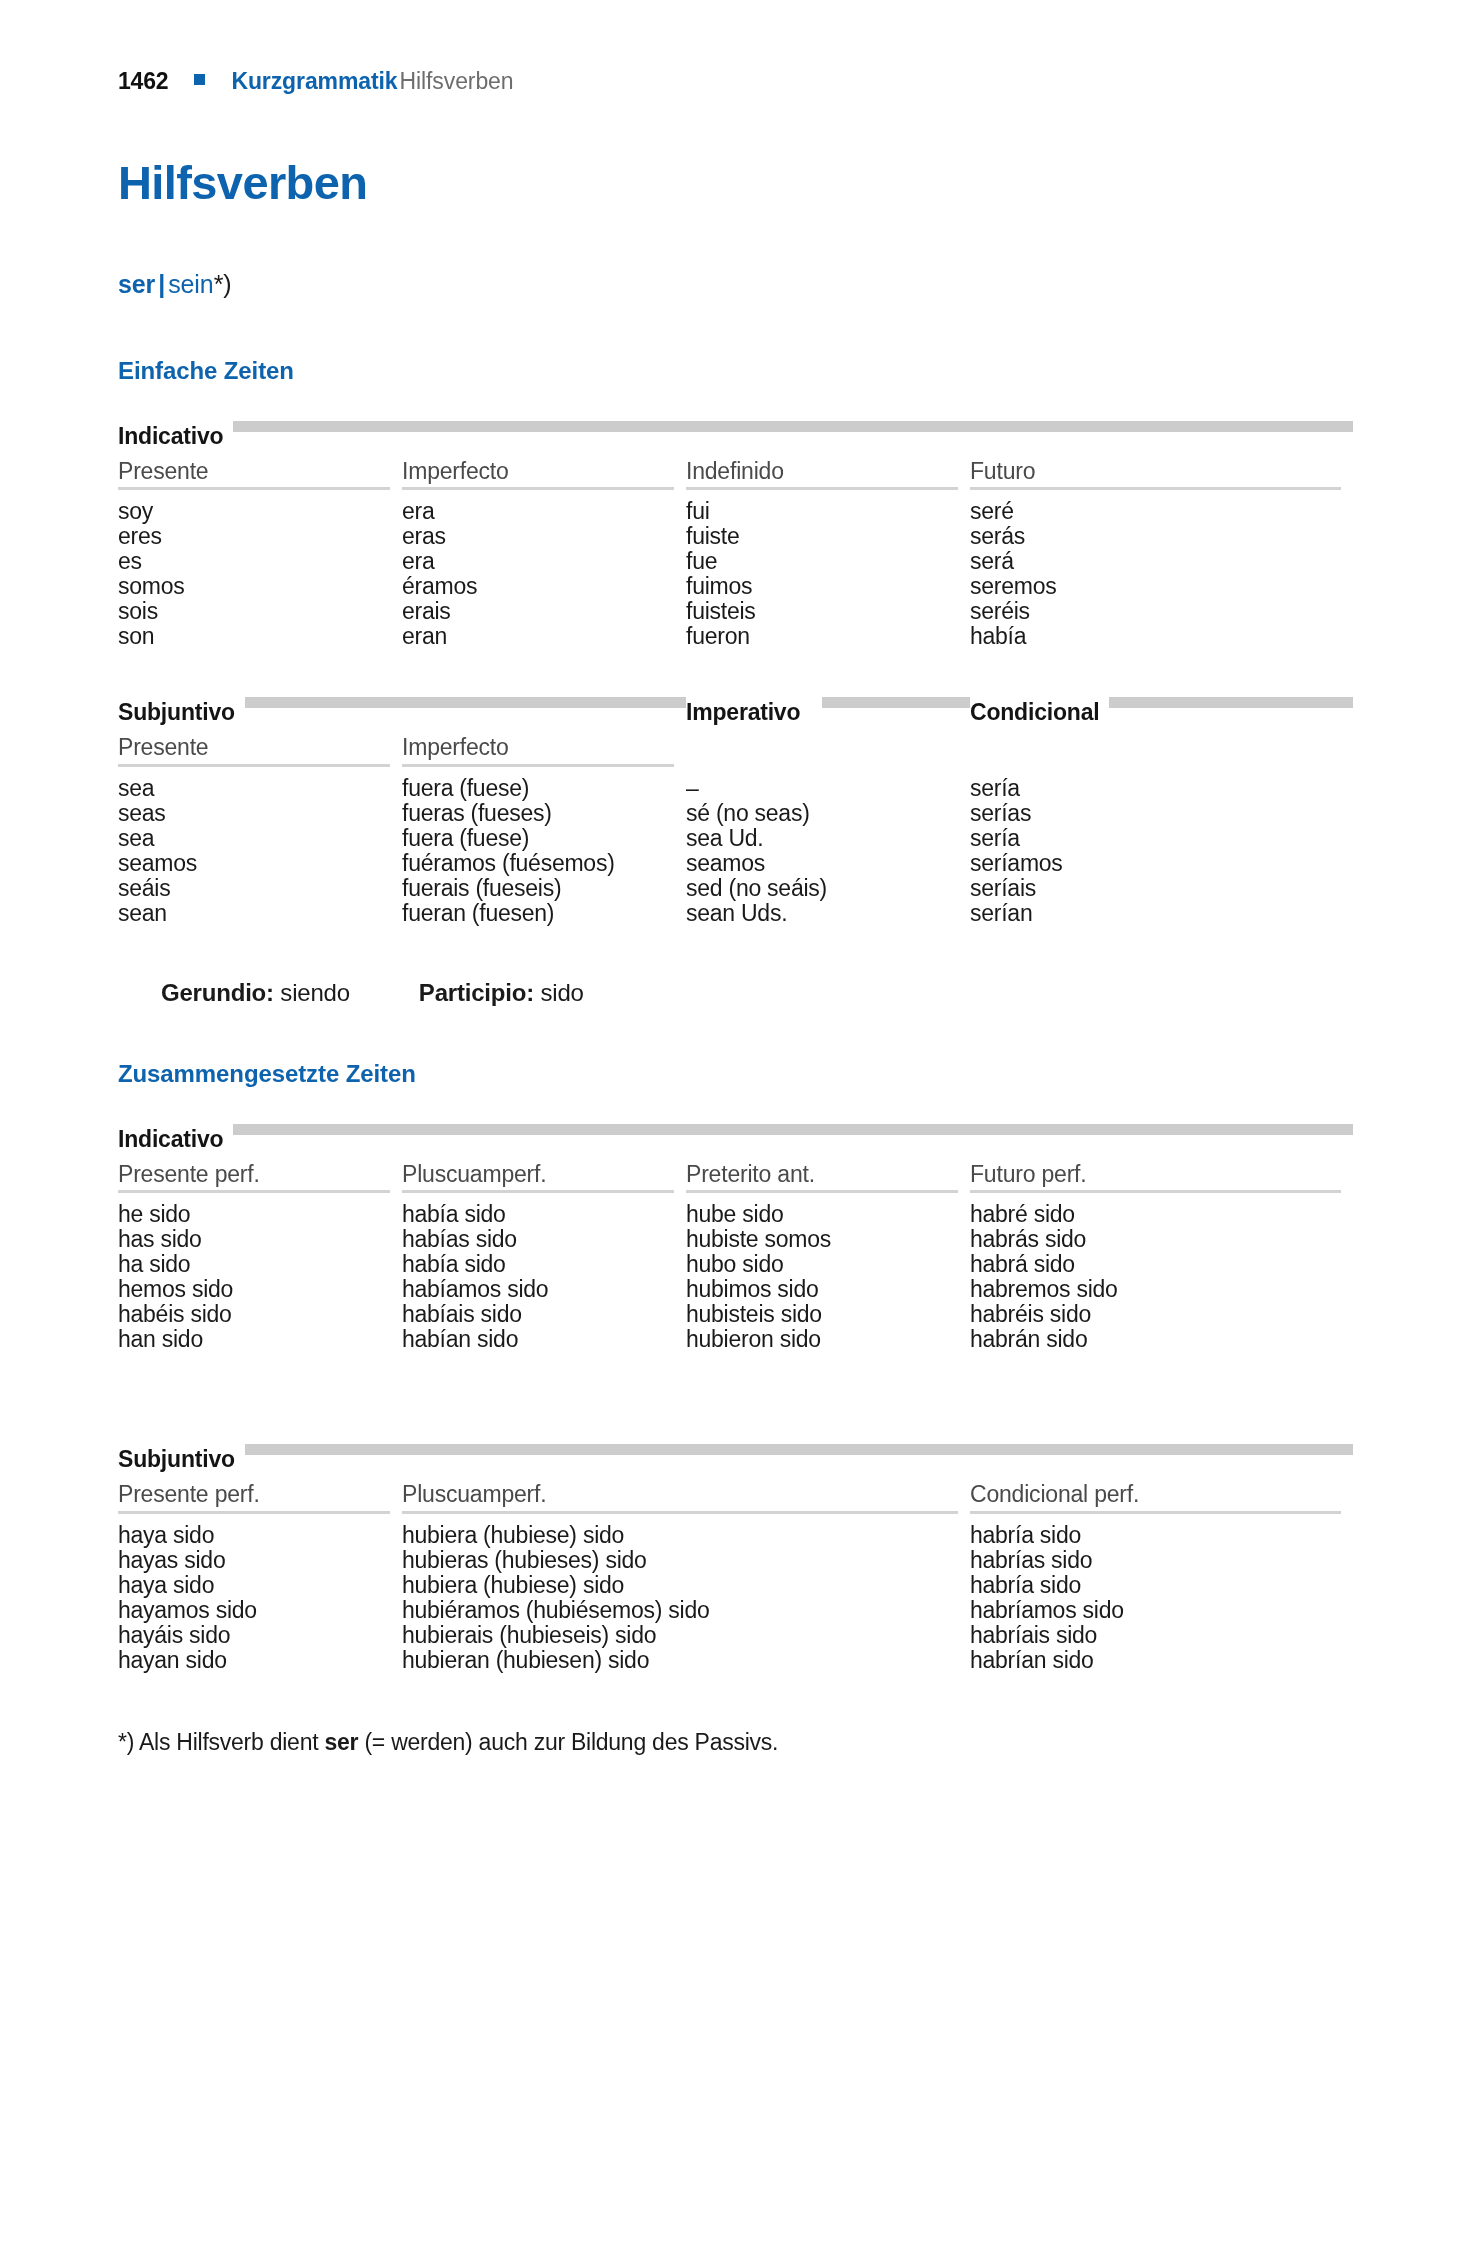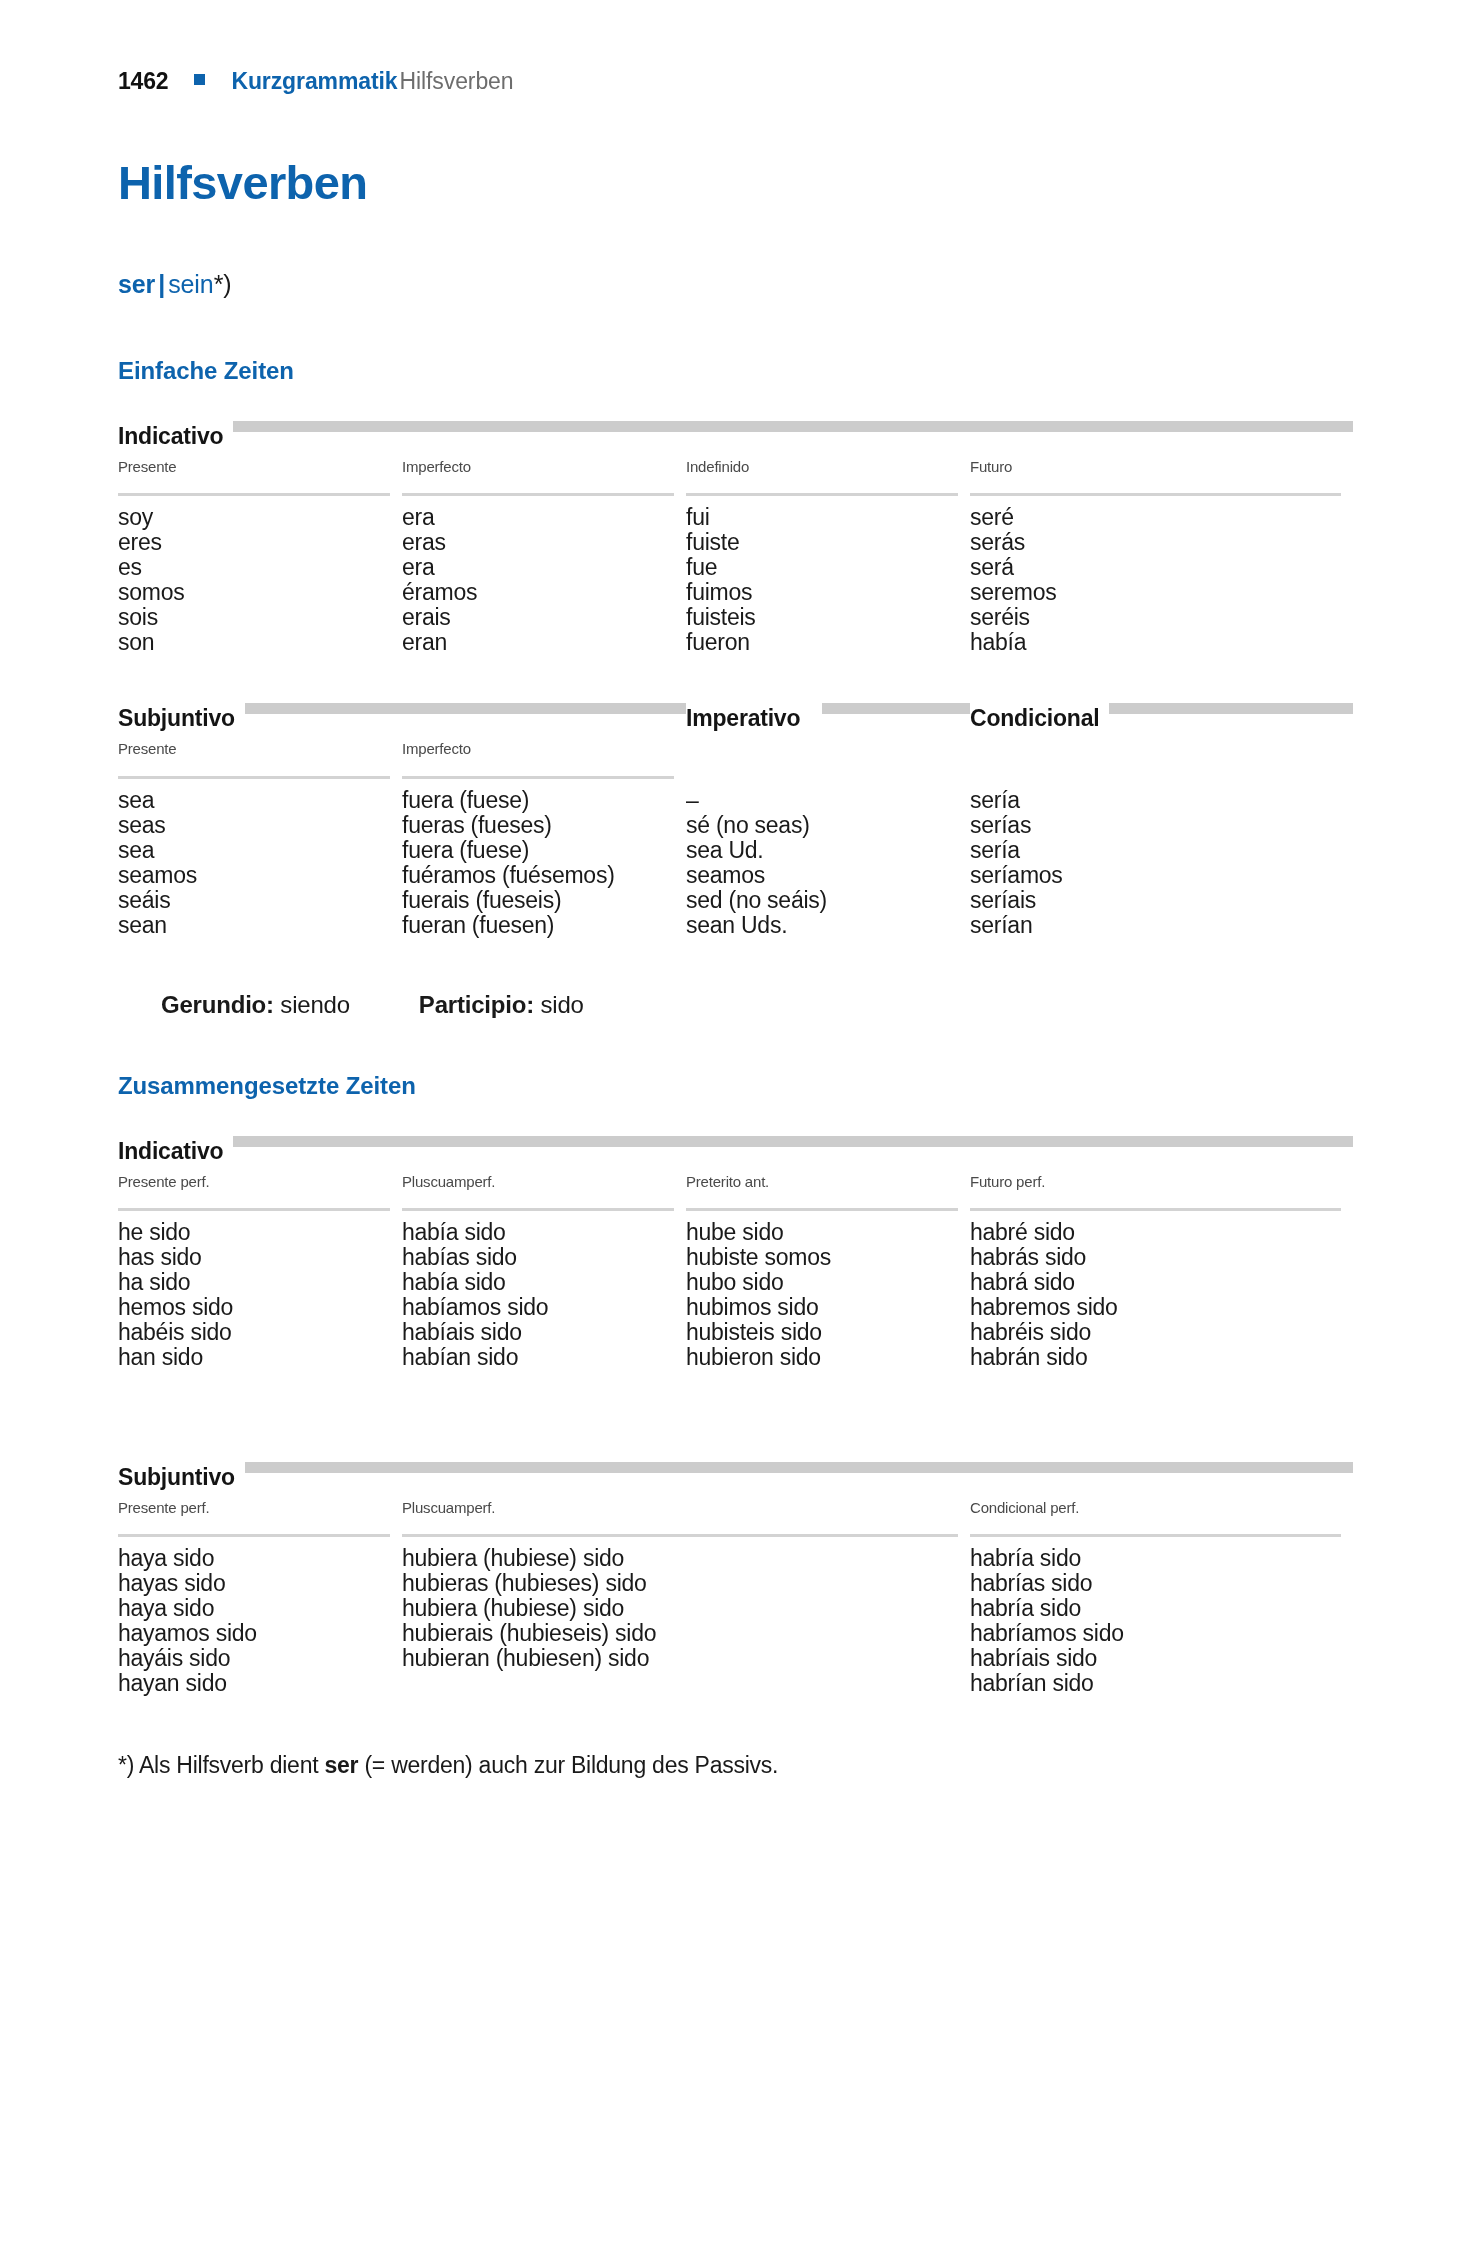--- a/index.html
+++ b/index.html
@@ -130,25 +130,25 @@
     box-sizing: border-box;
     padding-right: 12px;
   }
   .col-1 { width: 284px; }
   .col-2 { width: 284px; }
   .col-3 { width: 284px; }
   .col-4 { width: 383px; }
   .col-wide2 { width: 568px; }
 
   .chead {
-    font-size: 15px;
+    font-size: 23px;
     color: #4a4a4a;
     line-height: 1.15;
     letter-spacing: -0.2px;
-    padding-bottom: 18px;
+    padding-bottom: 3px;
     border-bottom: 3px solid #d3d3d3;
     margin-bottom: 9px;
     white-space: nowrap;
   }
   .chead.blank {
     color: transparent;
     border-bottom-color: transparent;
   }
   .cell {
     font-size: 23px;
@@ -405,20 +405,21 @@
         <div class="cell">hayáis sido</div>
         <div class="cell">hayan sido</div>
       </div>
     </div>
     <div class="col col-wide2">
       <div class="chead">Pluscuamperf.</div>
       <div class="forms">
         <div class="cell">hubiera (hubiese) sido</div>
         <div class="cell">hubieras (hubieses) sido</div>
         <div class="cell">hubiera (hubiese) sido</div>
+        <div class="cell">hubiéramos (hubiésemos) sido</div>
         <div class="cell">hubierais (hubieseis) sido</div>
         <div class="cell">hubieran (hubiesen) sido</div>
       </div>
     </div>
     <div class="col col-4">
       <div class="chead">Condicional perf.</div>
       <div class="forms">
         <div class="cell">habría sido</div>
         <div class="cell">habrías sido</div>
         <div class="cell">habría sido</div>

